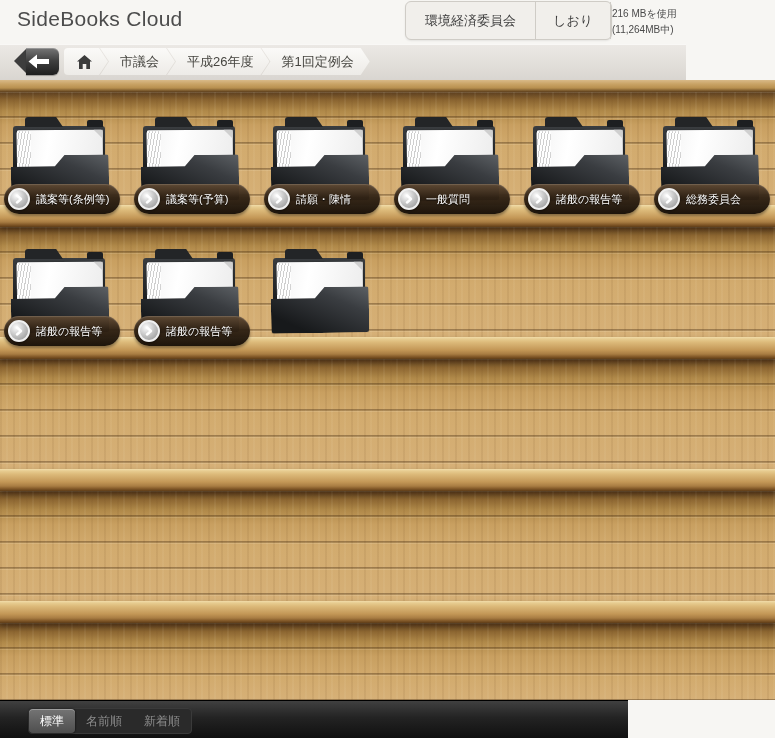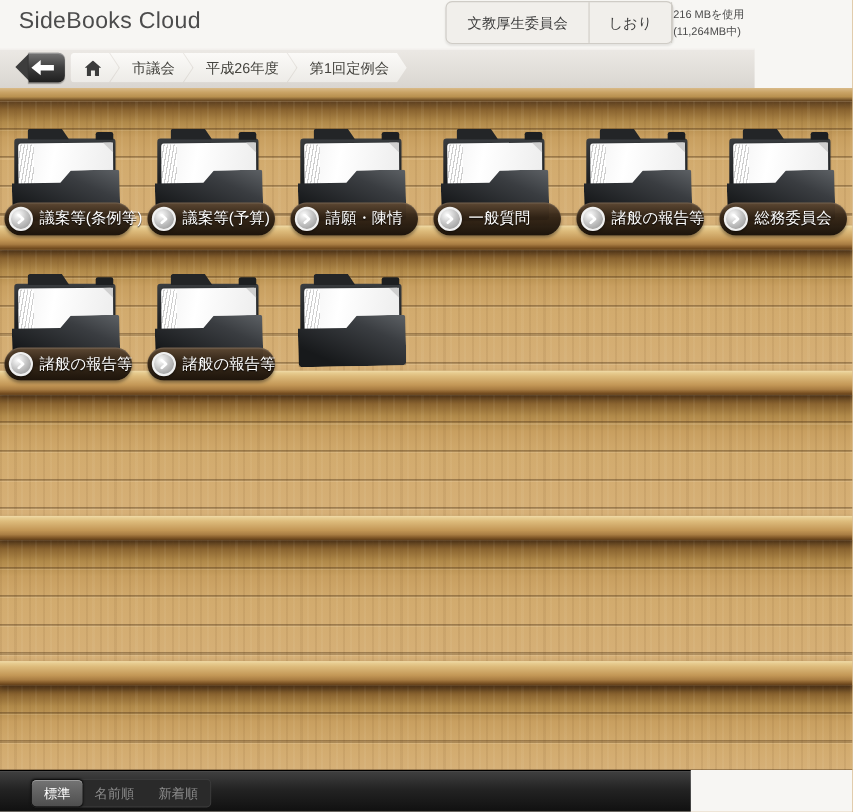--- a/index.html
+++ b/index.html
@@ -126,21 +126,21 @@
     box-shadow:0 2px 3px rgba(0,0,0,.38),inset 0 1px 1px rgba(255,255,255,.14);
     display:flex;align-items:center;padding-left:4px;box-sizing:border-box;z-index:6;
   }
   .f-badge{
     width:22px;height:22px;border-radius:50%;flex:none;box-sizing:border-box;
     background:radial-gradient(circle at 35% 30%,#fdfdfd 0%,#c7c7c7 45%,#8d8d8d 100%);
     border:2px solid #f0f0f0;display:flex;align-items:center;justify-content:center;
     box-shadow:0 1px 2px rgba(0,0,0,.5);
   }
   .f-label{
-    margin-left:6px;font-size:14px;color:#fff;white-space:nowrap;
+    margin-left:6px;font-size:11px;color:#fff;white-space:nowrap;
     text-shadow:0 1px 1px rgba(0,0,0,.85);
   }
   
   #footer{
     position:absolute;left:0;bottom:0;width:628px;height:38px;
     background:linear-gradient(180deg,#404040 0%,#232323 45%,#101010 100%);
     border-top:1px solid #000;box-sizing:border-box;
   }
   .sort-group{
     position:absolute;left:28px;top:7px;display:flex;background:#2a2a2a;
@@ -155,21 +155,21 @@
     box-shadow:inset 0 1px 0 rgba(255,255,255,.3),0 0 2px #000;
   }
 </style>
 </head>
 <body>
 
 <div id="header">
   <div class="app-title">SideBooks Cloud</div>
 
   <div class="hgroup">
-    <button class="hbtn">文教厚生委員会</button>
+    <button class="hbtn">環境経済委員会</button>
     <button class="hbtn">しおり</button>
   </div>
 
   <div class="storage">
     <div>216 MBを使用</div>
     <div>(11,264MB中)</div>
   </div>
 </div>
 
 <div id="crumbbar">

